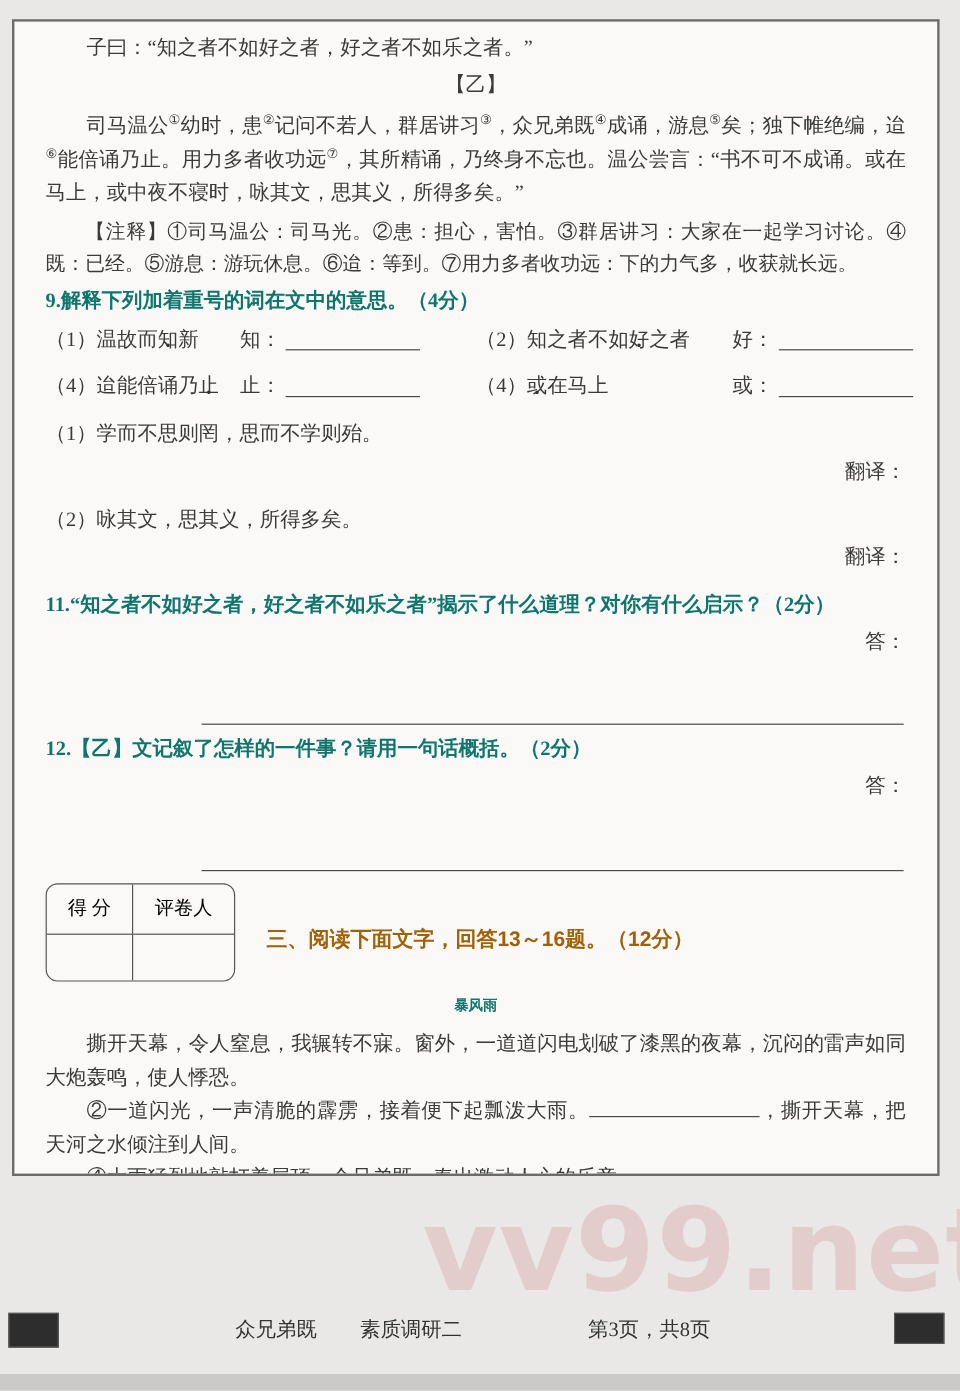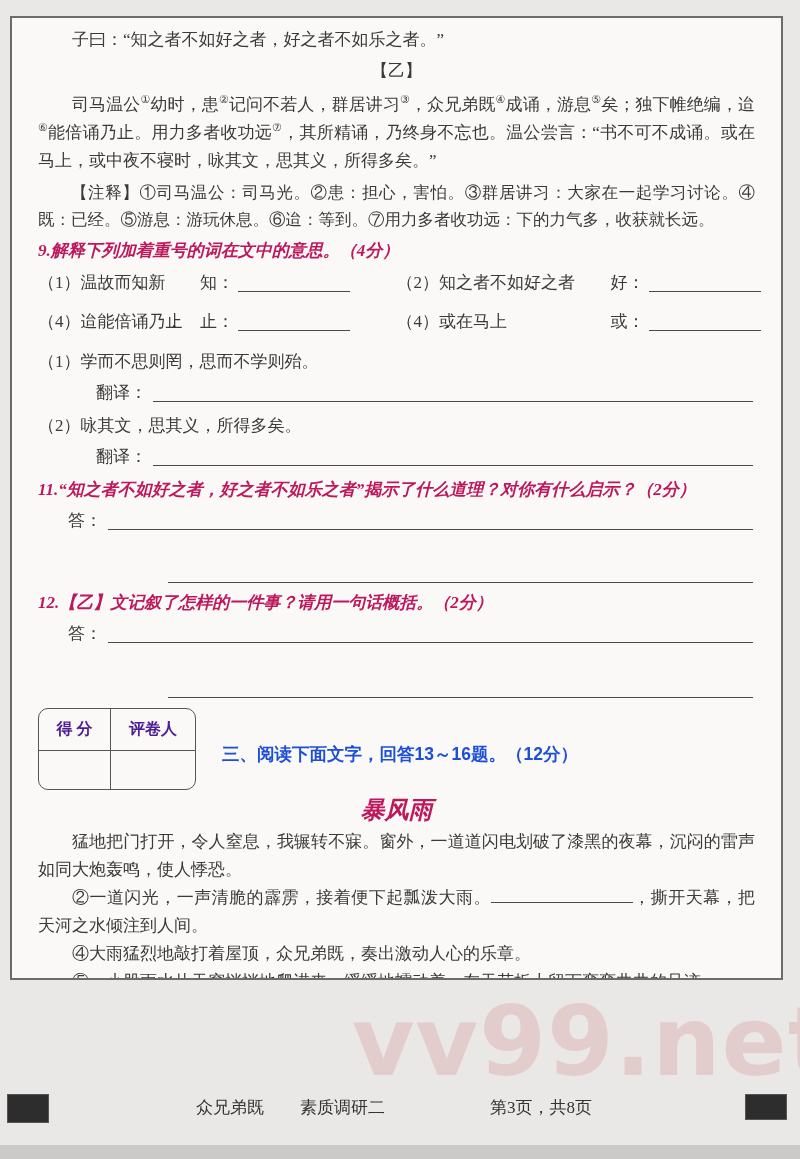--- a/index.html
+++ b/index.html
@@ -11,59 +11,59 @@
   }
   
   .paper{
     position:absolute;left:10px;top:16px;width:773px;height:964px;
     background:#faf9f7;border:2px solid #6b6b6b;box-sizing:border-box;
     padding:8px 26px 6px 26px;overflow:hidden;
   }
   .line{font-size:17px;line-height:28px;}
   .indent{text-indent:2em;}
   .center{text-align:center;}
-  .bold{font-weight:bold;color:#be185d;font-style:italic;}
+  .bold{font-weight:bold;color:#0f766e;}
   .just{text-align:justify;}
   
   .sup{font-size:11px;vertical-align:super;line-height:1;}
   
   .dotted{position:relative;display:inline-block;}
   .dotted::after{
     content:"•";position:absolute;left:50%;transform:translateX(-50%);
     top:1.02em;font-size:12px;color:#333;line-height:1;
   }
   
   .blank{display:inline-block;width:142px;height:1em;border-bottom:1.6px solid #4a4a4a;vertical-align:baseline;}
   
   .q9-row{display:flex;margin:5px 0 13px 0;}
   .q9-cell{width:50%;display:flex;align-items:flex-start;font-size:17px;line-height:26px;}
   .q9-cell .phrase-l{width:162px;flex:none;}
   .q9-cell .phrase-r{width:214px;flex:none;}
   .ans-label{flex:none;margin-right:4px;}
   .ans-blank{flex:none;display:inline-block;width:112px;height:1em;border-bottom:1.6px solid #4a4a4a;align-self:flex-end;margin-bottom:4px;}
   
-  .fill-row{display:flex;align-items:flex-end;font-size:17px;line-height:30px;margin:2px 0 4px 0;}
+  .fill-row{display:flex;align-items:flex-end;font-size:17px;line-height:30px;margin:2px 0 4px 0;flex-direction:column;}
   .fill-row .lbl{flex:none;}
   .fill-row .fill{flex:1;border-bottom:1.6px solid #4a4a4a;height:1px;margin:0 2px 6px 6px;}
   .ind-1{margin-left:30px;}
   .ind-2{margin-left:58px;}
   .cont-line{border-bottom:1.6px solid #4a4a4a;height:26px;margin:0 2px 6px 130px;}
   
   .score-row{display:flex;margin:10px 0 6px 0;}
   .score-box{
     flex:none;width:158px;height:82px;border:1.7px solid #555;border-radius:10px;
     display:grid;grid-template-columns:72px 1fr;grid-template-rows:42px 1fr;
     box-sizing:border-box;background:transparent;
   }
   .score-box .cell{border-right:1.4px solid #555;border-bottom:1.4px solid #555;
-    display:flex;align-items:center;justify-content:center;font-size:16px;color:#4c1d95;font-weight:bold;}
+    display:flex;align-items:center;justify-content:center;font-size:16px;color:#000000;}
   .score-box .cell.last-col{border-right:none;}
   .score-box .cell.last-row{border-bottom:none;}
-  .section-title{margin:34px 0 0 26px;font-family:"Liberation Sans","DejaVu Sans",sans-serif;font-weight:bold;font-size:17.5px;color:#1d4ed8;}
-  .essay-title{font-size:24px;margin:6px 0 4px 0;font-family:"Liberation Sans","DejaVu Sans",sans-serif;}
+  .section-title{margin:34px 0 0 26px;font-family:"Liberation Sans","DejaVu Sans",sans-serif;font-weight:bold;font-size:17.5px;color:#a16207;}
+  .essay-title{font-size:12px;margin:6px 0 4px 0;font-family:"Liberation Sans","DejaVu Sans",sans-serif;}
   
   .reg-mark{position:absolute;background:#2d2d2d;border:1px solid #555;}
   .reg-left{left:7px;top:1094px;width:40px;height:27px;}
   .reg-right{left:745px;top:1094px;width:40px;height:24px;}
   .footer-text{position:absolute;top:1096px;font-size:17px;color:#333;}
   .footer-course{left:196px;}
   .footer-exam{left:300px;}
   .footer-page{left:490px;}
   .bottom-strip{position:absolute;left:0;top:1145px;width:800px;height:14px;background:#cbcac8;}
   
@@ -147,21 +147,21 @@
       <div class="cell">得  分</div>
       <div class="cell last-col">评卷人</div>
       <div class="cell last-row"></div>
       <div class="cell last-col last-row"></div>
     </div>
     <div class="section-title">三、阅读下面文字，回答13～16题。（12分）</div>
   </div>
 
   <div class="line center bold essay-title">暴风雨</div>
 
-  <div class="line indent just"><span>猛地把门打开，令人窒息，我辗转不寐。窗外，一道道闪电划破了漆黑的夜幕，沉闷的雷声如同大炮轰鸣，使人悸恐。</span></div>
+  <div class="line indent just"><span>撕开天幕，令人窒息，我辗转不寐。窗外，一道道闪电划破了漆黑的夜幕，沉闷的雷声如同大炮轰鸣，使人悸恐。</span></div>
   <div class="line indent just"><span>②一道闪光，一声清脆的霹雳，接着便下起瓢泼大雨。</span><span class="blank"></span><span>，撕开天幕，把天河之水倾注到人间。</span></div>
   <div class="line indent just"><span>④大雨猛烈地敲打着屋顶，众兄弟既，奏出激动人心的乐章。</span></div>
   <div class="line indent just"><span>⑤一小股雨水从天窗悄悄地爬进来，缓缓地蠕动着，在天花板上留下弯弯曲曲的足迹。</span></div>
   <div class="line indent just"><span>⑥不一会，铿锵的乐曲转为节奏单一的旋律，那优柔、甜蜜的催眠曲，抚慰着沉睡人儿的疲惫躯体。</span></div>
 
 </div>
 
 <div class="watermark">vv99.net</div>
 
 <div class="reg-mark reg-left"></div>

